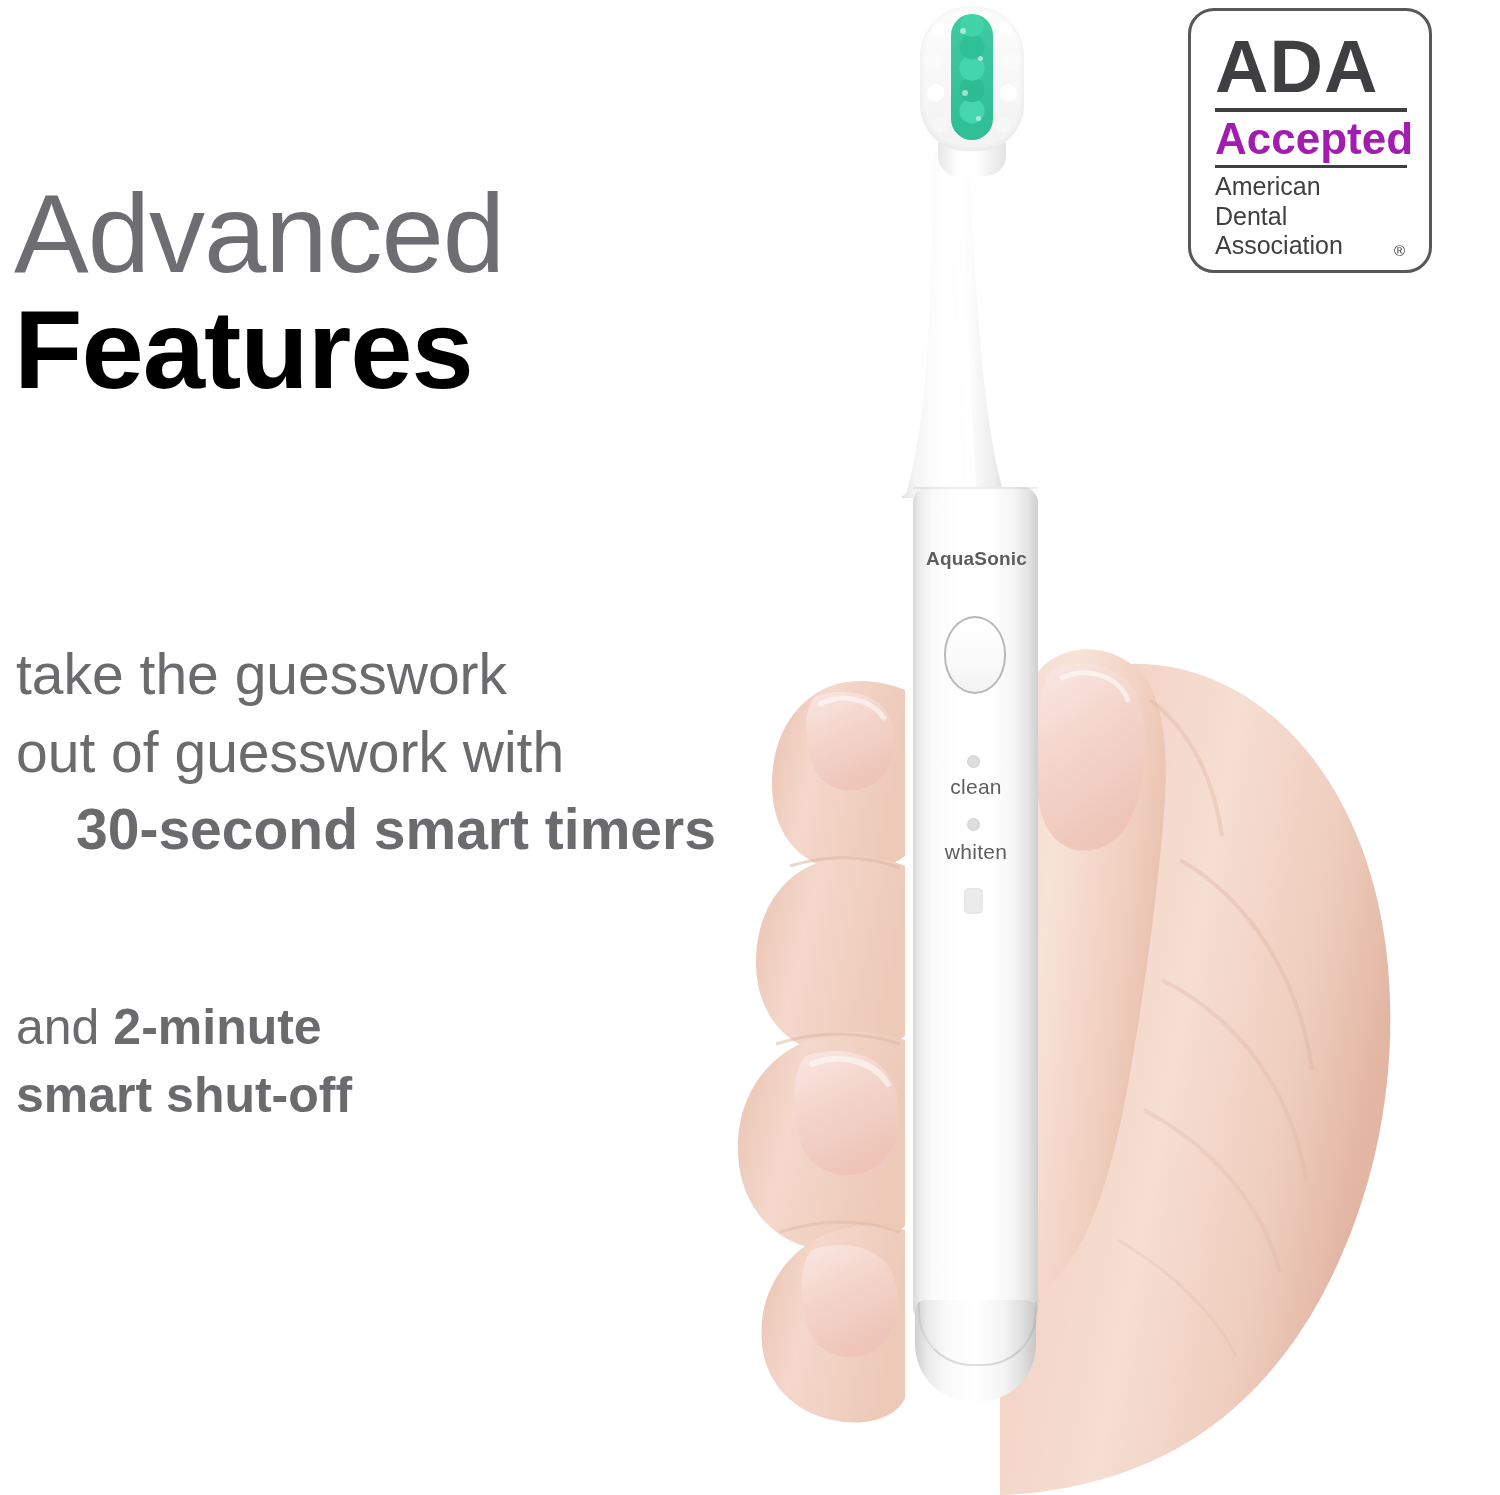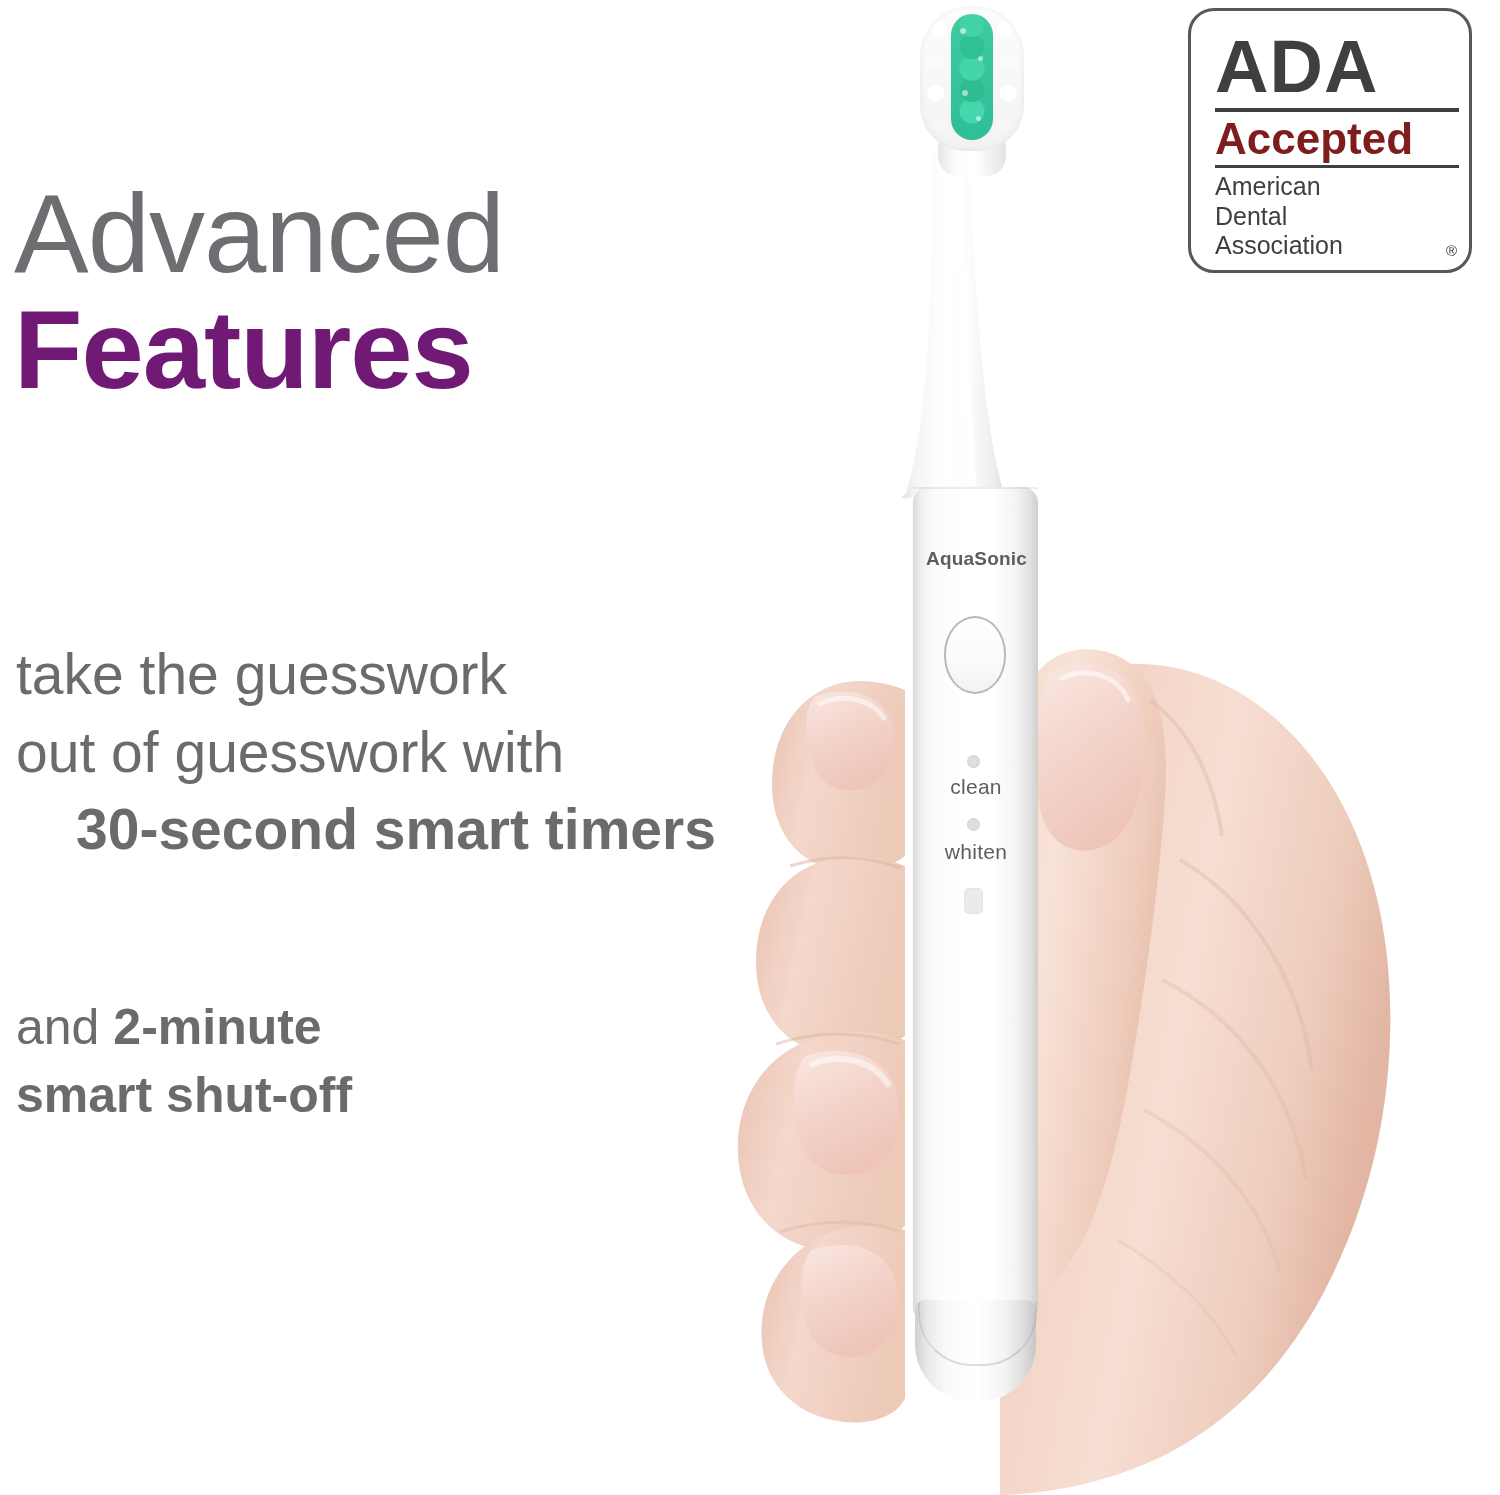--- a/index.html
+++ b/index.html
@@ -33,21 +33,21 @@
     letter-spacing: -1px;
     color: #6e6e72;
     white-space: nowrap;
   }
   .headline-line2 {
     display: block;
     font-size: 112px;
     line-height: 1.08;
     font-weight: 700;
     letter-spacing: -1px;
-    color: #701a75;
+    color: #000000;
     white-space: nowrap;
   }
 
   .bodycopy {
     position: absolute;
     left: 16px;
     top: 636px;
     width: 760px;
     color: #6b6b6e;
     font-size: 57px;
@@ -68,46 +68,46 @@
   }
   .bodycopy2 .line { display: block; white-space: nowrap; }
   .bodycopy2 .reg { font-weight: 400; }
   .bodycopy2 .bold { font-weight: 700; }
 
   
   .ada-badge {
     position: absolute;
     left: 1188px;
     top: 8px;
-    width: 284px;
+    width: 244px;
     height: 265px;
     border: 3px solid #58585a;
     border-radius: 26px;
     box-sizing: border-box;
     background: #ffffff;
-    padding: 16px 10px 10px 24px;
+    padding: 16px 22px 10px 24px;
   }
   .ada-title {
     font-size: 74px;
     font-weight: 700;
     color: #3f3f41;
     letter-spacing: 1px;
     line-height: 0.98;
     margin: 4px 0 2px 0;
   }
   .ada-rule {
     height: 4px;
     background: #3f3f41;
     margin: 4px 0 4px 0;
   }
   .ada-rule.thin { height: 3px; }
   .ada-accepted {
     font-size: 44px;
     font-weight: 700;
-    color: #7f1d1d;
+    color: #a21caf;
     line-height: 1.04;
     margin: 2px 0 4px 0;
   }
   .ada-sub {
     font-size: 25px;
     font-weight: 400;
     color: #3f3f41;
     line-height: 1.18;
     margin-top: 0;
     position: relative;

